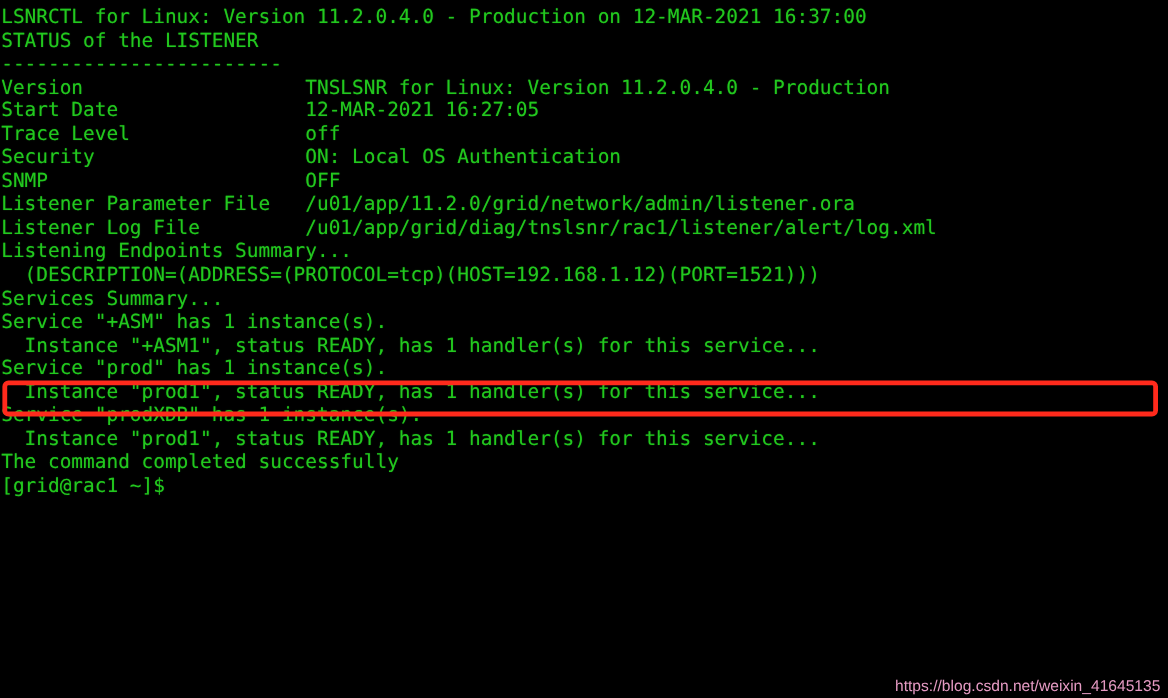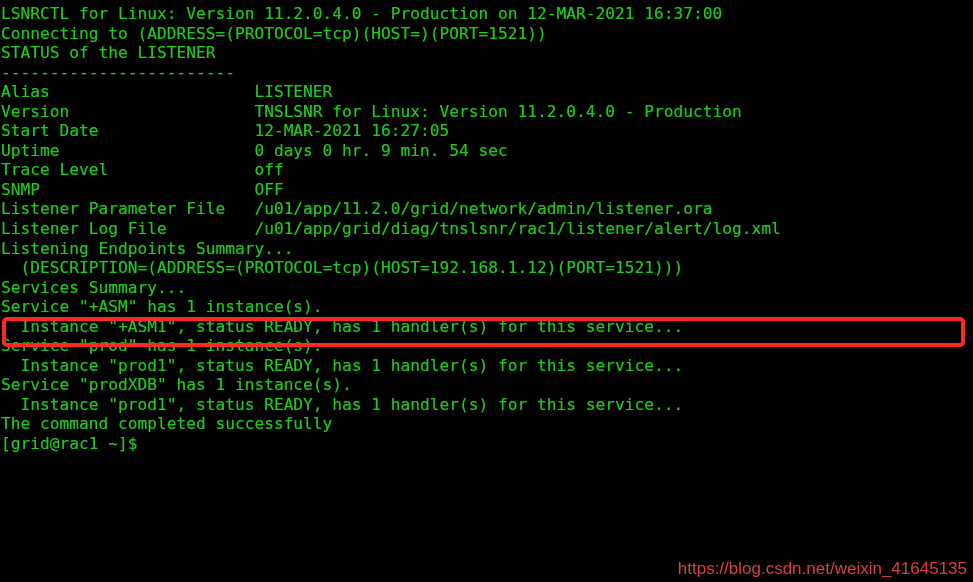--- a/index.html
+++ b/index.html
@@ -44,45 +44,43 @@
     height: 30px;
     border: 4px solid #ff2a1c;
     border-radius: 5px;
     box-sizing: border-box;
     pointer-events: none;
   }
   #watermark {
     position: absolute;
     right: 6px;
     bottom: 3px;
-    color: #ef4444;
+    color: #f9a8d4;
     font-family: "Liberation Sans", sans-serif;
-    font-size: 17px;
+    font-size: 13px;
     letter-spacing: 0px;
     opacity: 0.92;
     white-space: pre;
   }
 </style>
 </head>
 <body>
 
 <div id="screen">
 
   <div id="terminal">
     <span class="line">LSNRCTL for Linux: Version 11.2.0.4.0 - Production on 12-MAR-2021 16:37:00</span>
     <span class="line blank"></span>
     <span class="line blank"></span>
-    <span class="line">Connecting to (ADDRESS=(PROTOCOL=tcp)(HOST=)(PORT=1521))</span>
     <span class="line">STATUS of the LISTENER</span>
     <span class="line">------------------------</span>
-    <span class="line">Alias                     LISTENER</span>
     <span class="line">Version                   TNSLSNR for Linux: Version 11.2.0.4.0 - Production</span>
     <span class="line">Start Date                12-MAR-2021 16:27:05</span>
-    <span class="line">Uptime                    0 days 0 hr. 9 min. 54 sec</span>
     <span class="line">Trace Level               off</span>
+    <span class="line">Security                  ON: Local OS Authentication</span>
     <span class="line">SNMP                      OFF</span>
     <span class="line">Listener Parameter File   /u01/app/11.2.0/grid/network/admin/listener.ora</span>
     <span class="line">Listener Log File         /u01/app/grid/diag/tnslsnr/rac1/listener/alert/log.xml</span>
     <span class="line">Listening Endpoints Summary...</span>
     <span class="line">  (DESCRIPTION=(ADDRESS=(PROTOCOL=tcp)(HOST=192.168.1.12)(PORT=1521)))</span>
     <span class="line">Services Summary...</span>
     <span class="line">Service "+ASM" has 1 instance(s).</span>
     <span class="line">  Instance "+ASM1", status READY, has 1 handler(s) for this service...</span>
     <span class="line">Service "prod" has 1 instance(s).</span>
     <span class="line">  Instance "prod1", status READY, has 1 handler(s) for this service...</span>

